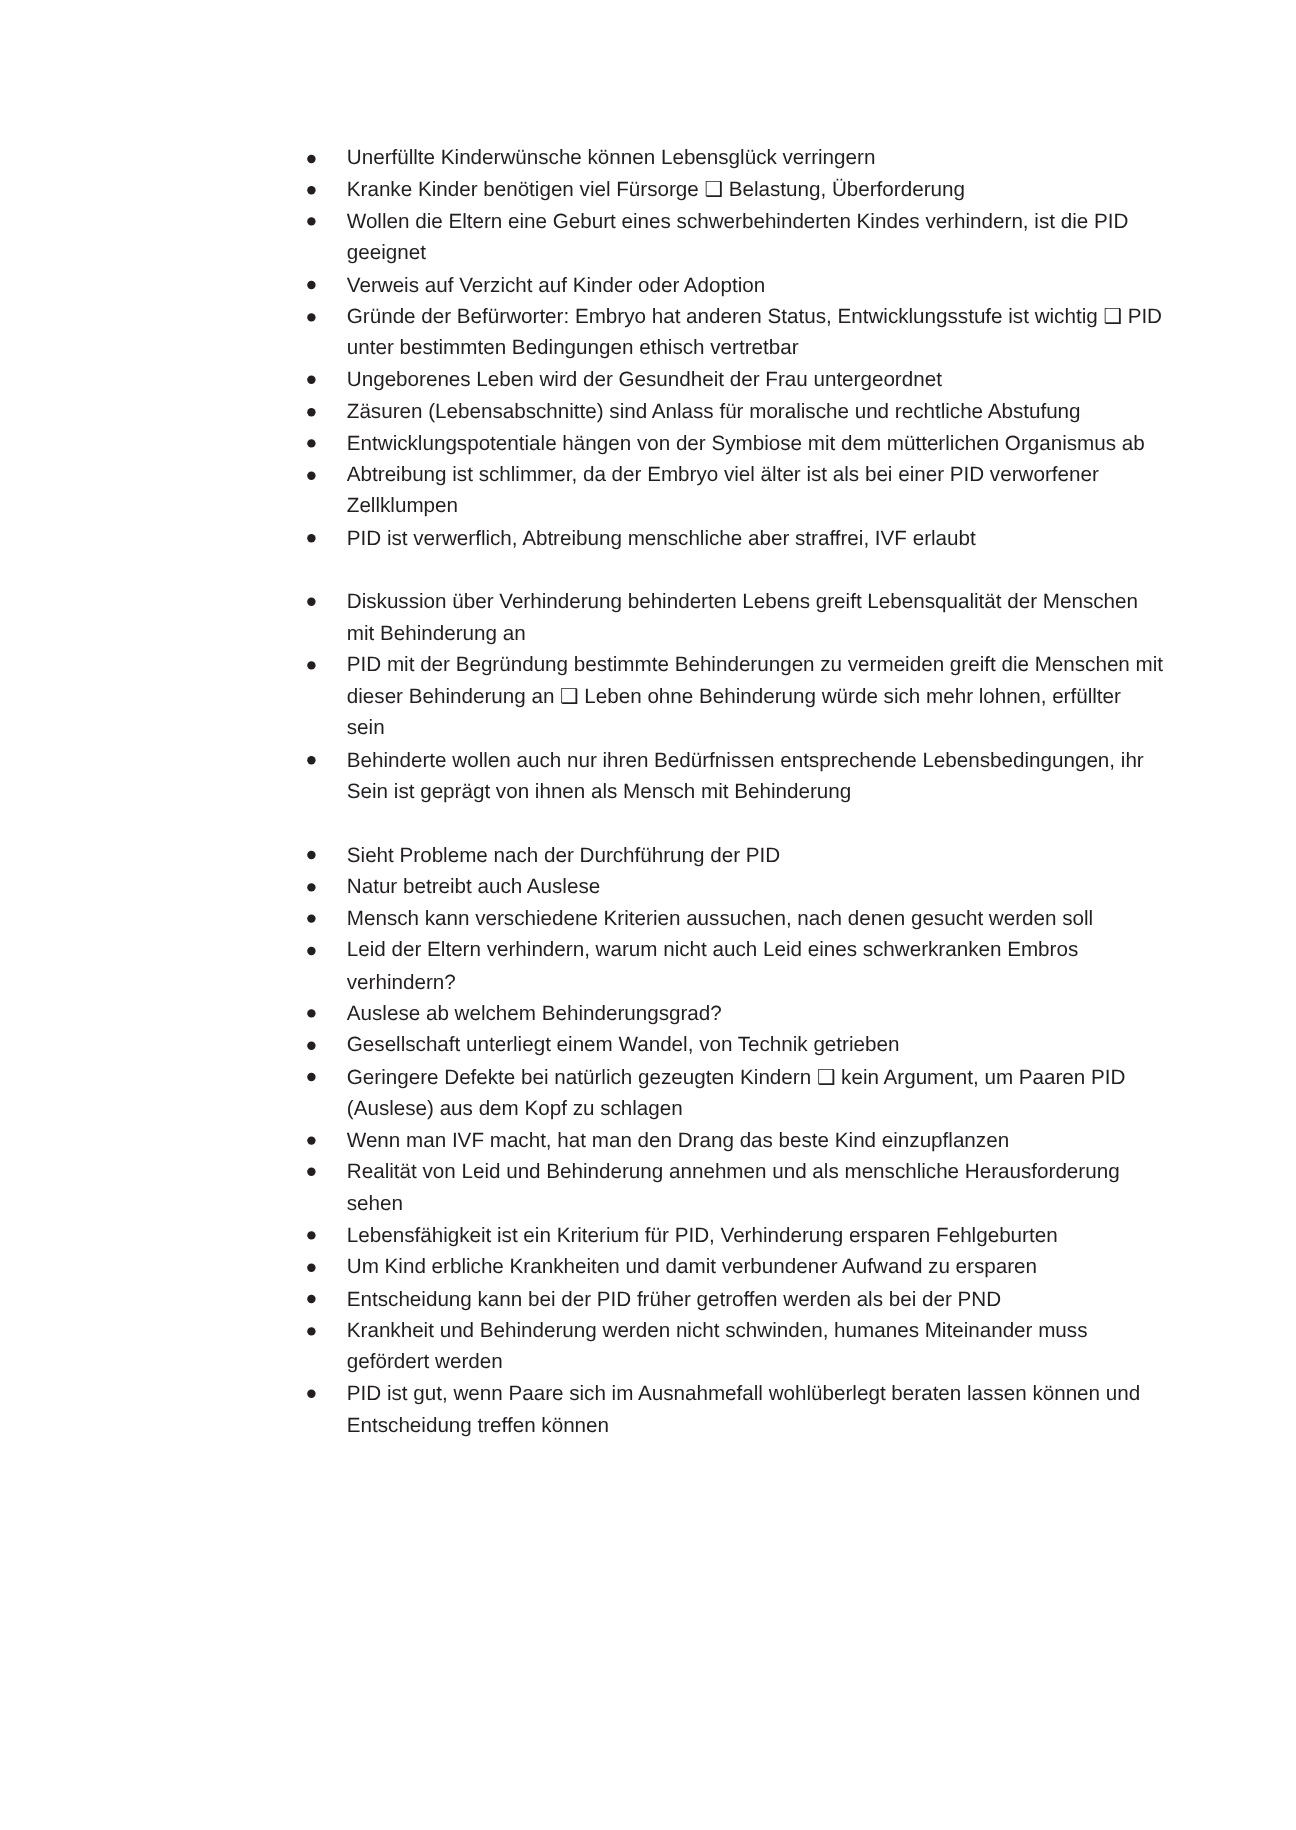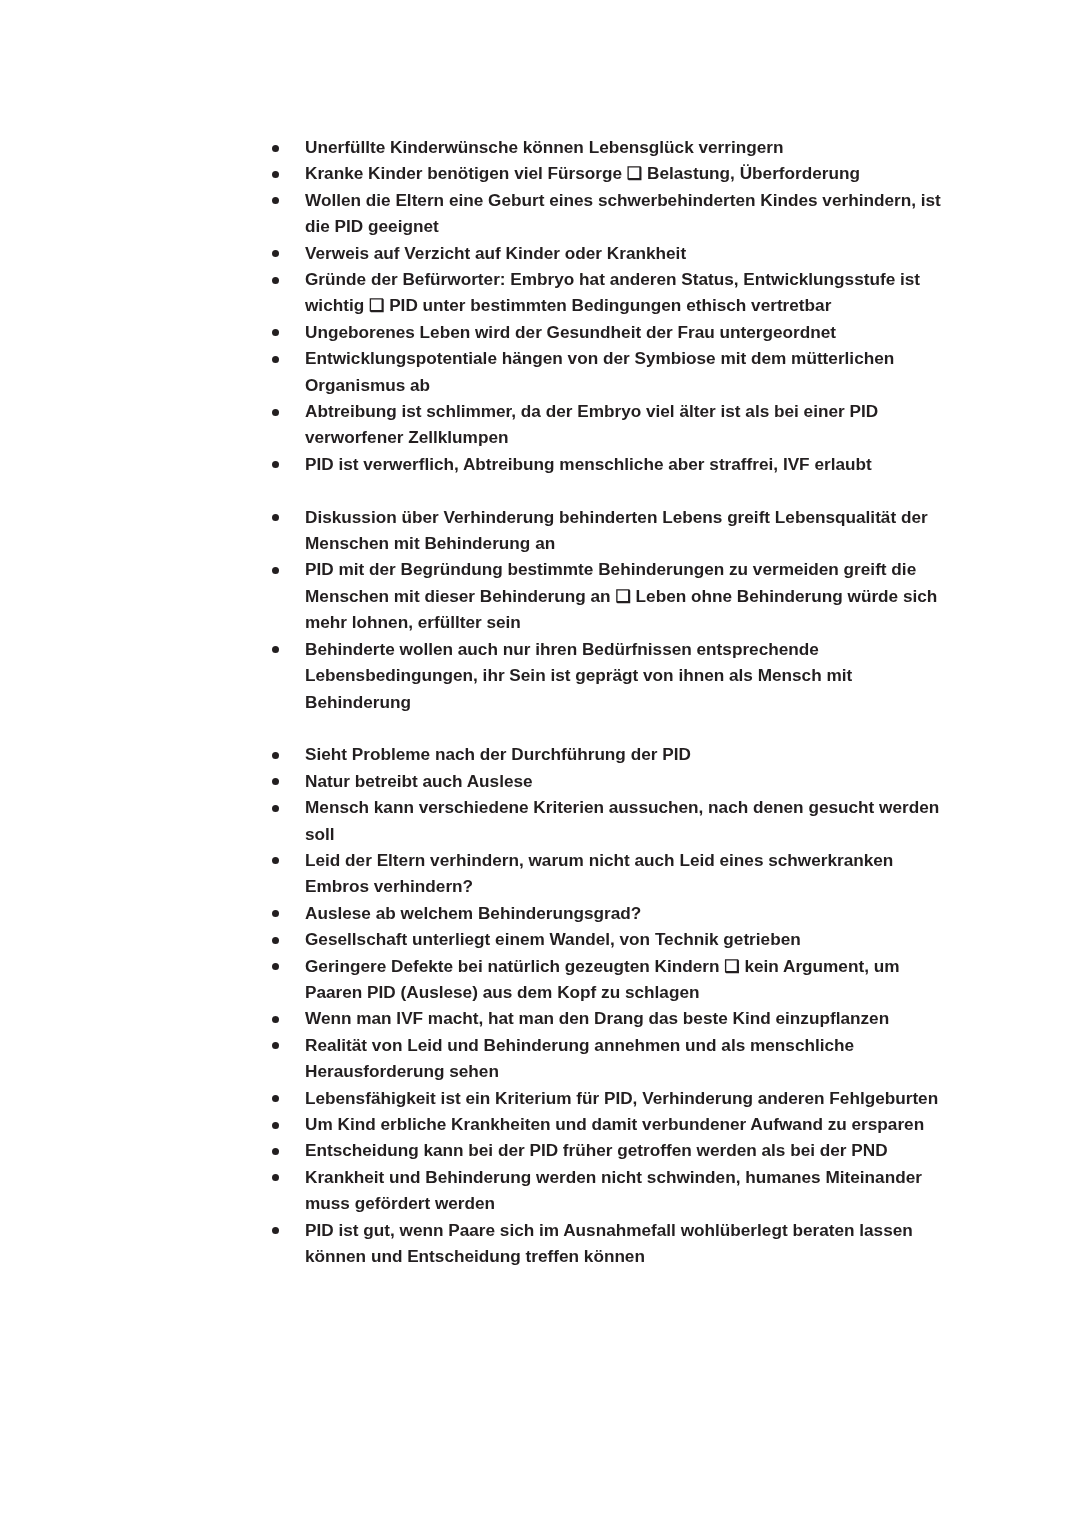--- a/index.html
+++ b/index.html
@@ -40,22 +40,21 @@
     content: "";
     position: absolute;
     left: 8px;
     top: 10.5px;
     width: 7px;
     height: 7px;
     border-radius: 50%;
     background: #231f20;
   }
   .group {
-    margin: 16px;
-    font-weight: bold;
+    margin: 0;
   }
   .group + .group {
     margin-top: 26.4px;
   }
   .li-text {
     display: block;
   }
 </style>
 </head>
 <body>
@@ -68,27 +67,30 @@
         <li>
             <span class="li-text">Unerfüllte Kinderwünsche können Lebensglück verringern</span>
           </li>
         <li>
             <span class="li-text">Kranke Kinder benötigen viel Fürsorge ❑ Belastung, Überforderung</span>
           </li>
         <li>
             <span class="li-text">Wollen die Eltern eine Geburt eines schwerbehinderten Kindes verhindern, ist die PID geeignet</span>
           </li>
         <li>
-            <span class="li-text">Verweis auf Verzicht auf Kinder oder Krankheit</span>
+            <span class="li-text">Verweis auf Verzicht auf Kinder oder Adoption</span>
           </li>
         <li>
             <span class="li-text">Gründe der Befürworter: Embryo hat anderen Status, Entwicklungsstufe ist wichtig  ❑ PID unter bestimmten Bedingungen ethisch vertretbar</span>
           </li>
         <li>
             <span class="li-text">Ungeborenes Leben wird der Gesundheit der Frau untergeordnet</span>
+          </li>
+        <li>
+            <span class="li-text">Zäsuren (Lebensabschnitte) sind Anlass für moralische und rechtliche Abstufung</span>
           </li>
         <li>
             <span class="li-text">Entwicklungspotentiale hängen von der Symbiose mit dem mütterlichen Organismus ab</span>
           </li>
         <li>
             <span class="li-text">Abtreibung ist schlimmer, da der Embryo viel älter ist als bei einer PID verworfener Zellklumpen</span>
           </li>
         <li>
             <span class="li-text">PID ist verwerflich, Abtreibung menschliche aber straffrei, IVF erlaubt</span>
           </li>
@@ -132,21 +134,21 @@
         <li>
             <span class="li-text">Geringere Defekte bei natürlich gezeugten Kindern ❑ kein Argument, um Paaren PID (Auslese) aus dem Kopf zu schlagen</span>
           </li>
         <li>
             <span class="li-text">Wenn man IVF macht, hat man den Drang das beste Kind einzupflanzen</span>
           </li>
         <li>
             <span class="li-text">Realität von Leid und Behinderung annehmen und als menschliche Herausforderung sehen</span>
           </li>
         <li>
-            <span class="li-text">Lebensfähigkeit ist ein Kriterium für PID, Verhinderung anderen Fehlgeburten</span>
+            <span class="li-text">Lebensfähigkeit ist ein Kriterium für PID, Verhinderung ersparen Fehlgeburten</span>
           </li>
         <li>
             <span class="li-text">Um Kind erbliche Krankheiten und damit verbundener Aufwand zu ersparen</span>
           </li>
         <li>
             <span class="li-text">Entscheidung kann bei der PID früher getroffen werden als bei der PND</span>
           </li>
         <li>
             <span class="li-text">Krankheit und Behinderung werden nicht schwinden, humanes Miteinander muss gefördert werden</span>
           </li>

